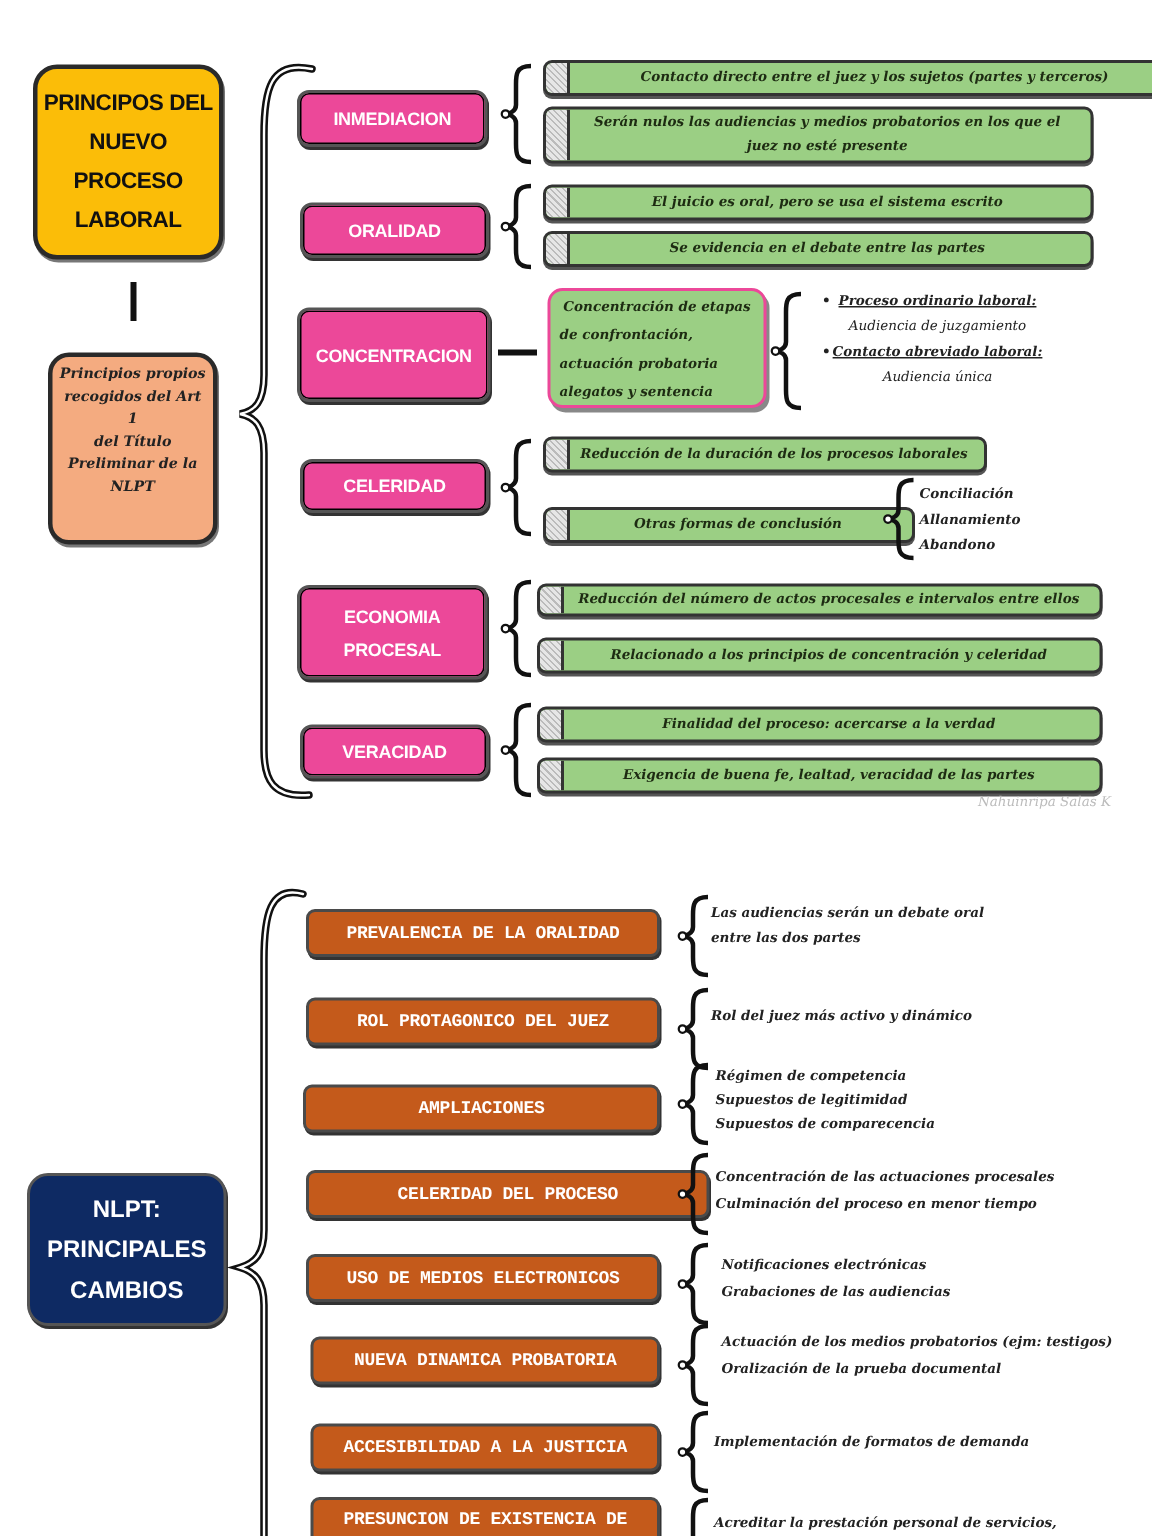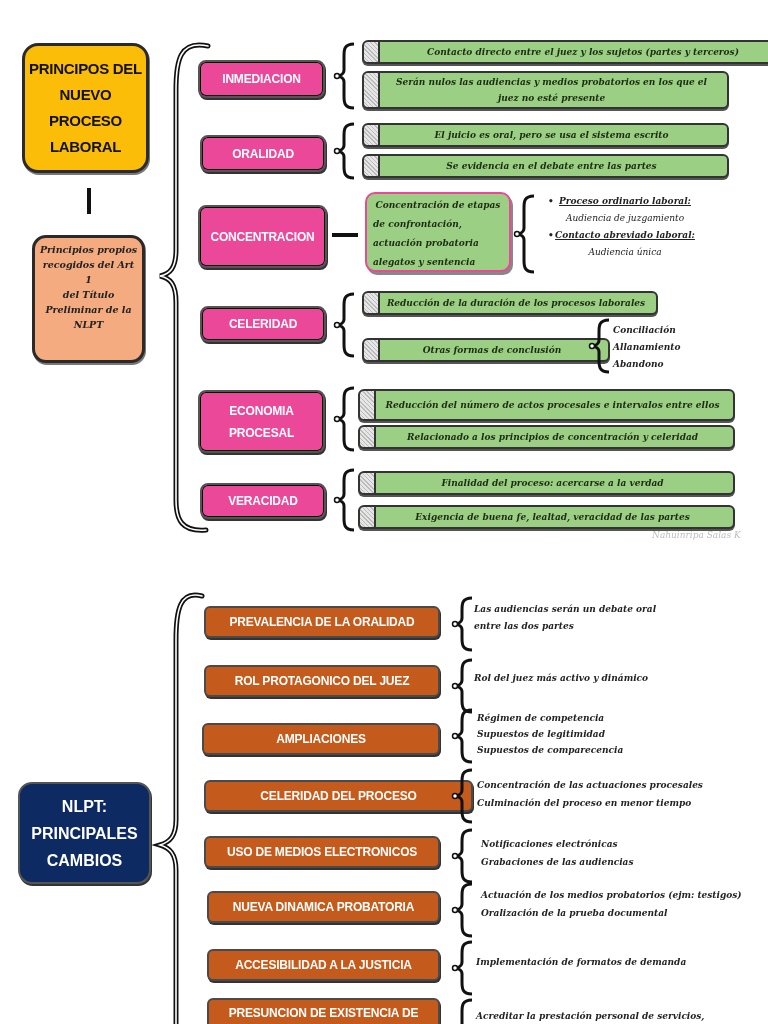--- a/index.html
+++ b/index.html
@@ -52,21 +52,21 @@
   }
   .hand {
     font-family: "DejaVu Serif", serif; font-style: italic; font-weight: 700;
     font-size: 9px; line-height: 17px; color: #222;
   }
   .bullet-label { text-decoration: underline; font-weight: 700; }
   .orange {
     background: #c45a1b; border: 2px solid #4a4a4a; border-radius: 6px;
     box-shadow: 1px 2px 0 #333;
     color: #fff; display: flex; align-items: center; justify-content: center; text-align: center;
-    font-family: Liberation Sans, sans-serif; font-weight: 700; font-size: 12px;
+    font-family: Liberation Mono, monospace; font-weight: 700; font-size: 12px;
     letter-spacing: -0.2px;
   }
   .nlpt-box {
     background: #0e2a63; border: 2px solid #555; border-radius: 14px;
     box-shadow: 1px 2px 0 #333;
     color: #fff; display: flex; align-items: center; justify-content: center; text-align: center;
     font-family: "Liberation Sans", sans-serif; font-weight: 700; font-size: 16px; line-height: 27px;
   }
   .watermark {
     font-family: "DejaVu Serif", serif; font-style: italic; font-size: 9px; color: #bcbcbc;
@@ -150,21 +150,21 @@
   </div>
 <div class="abs green" style="left:362px;top:338px;width:248px;height:24px;">
     <span>Otras formas de conclusión</span>
   </div>
 <div class="abs hand" style="left:613px;top:322px;">
   <div>Conciliación</div>
   <div>Allanamiento</div>
   <div>Abandono</div>
 </div>
 
-<div class="abs green" style="left:358px;top:389px;width:377px;height:32px;padding-left:16px;">
+<div class="abs green" style="left:358px;top:389px;width:377px;height:22px;padding-left:16px;">
     <span>Reducción del número de actos procesales e intervalos entre ellos</span>
   </div>
 <div class="abs green" style="left:358px;top:425px;width:377px;height:24px;">
     <span>Relacionado a los principios de concentración y celeridad</span>
   </div>
 <div class="abs green" style="left:358px;top:471px;width:377px;height:24px;">
     <span>Finalidad del proceso: acercarse a la verdad</span>
   </div>
 <div class="abs green" style="left:358px;top:505px;width:377px;height:24px;">
     <span>Exigencia de buena fe, lealtad, veracidad de las partes</span>

